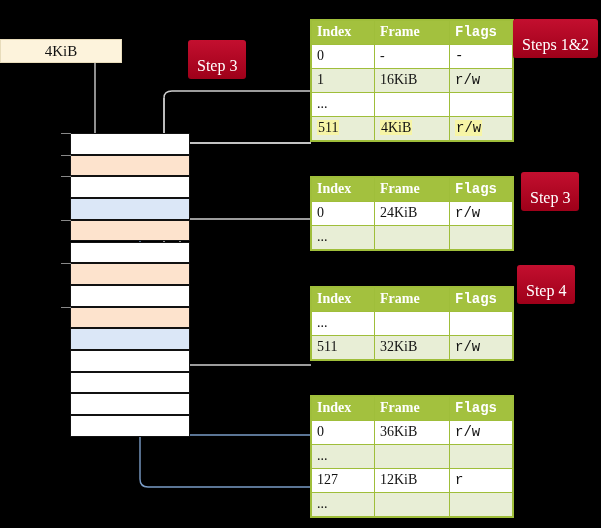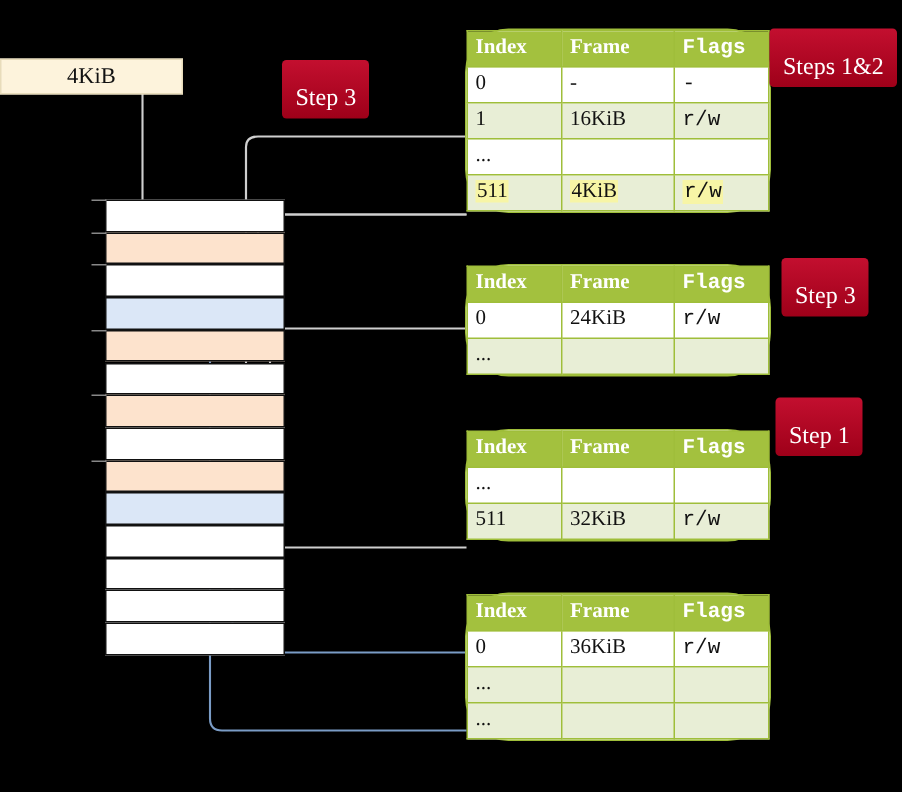--- a/index.html
+++ b/index.html
@@ -54,21 +54,20 @@
 
   
   .ptable{
     position:absolute;
     border-collapse:collapse;
     border-spacing:0;
     background:#fff;
     font-size:14px;
     font-family:"Liberation Serif", serif;
     box-shadow:0 0 0 1px #9fbe3a;
-    border-radius:28px;
   }
   .ptable td,.ptable th{
     border:1px solid #9fbe3a;
     padding:2px 5px 3px 5px;
     text-align:left;
     height:18px;
     line-height:18px;
     white-space:nowrap;
   }
   .ptable th{
@@ -242,29 +241,34 @@
           <tr>
             <td class="colidx">0</td>
             <td class="colfrm">36KiB</td>
             <td class="colflg">r/w</td>
           </tr>
           <tr class="alt">
             <td class="colidx">...</td>
             <td class="colfrm"></td>
             <td class="colflg"></td>
           </tr>
+          <tr>
+            <td class="colidx">127</td>
+            <td class="colfrm">12KiB</td>
+            <td class="colflg">r</td>
+          </tr>
           <tr class="alt">
             <td class="colidx">...</td>
             <td class="colfrm"></td>
             <td class="colflg"></td>
           </tr>
         </tbody>
       </table>
     </div>
 
   <div id="badges-host">
       <div class="badge" style="left: 188px; top: 40px;">Step 3</div>
       <div class="badge" style="left: 513px; top: 19px;">Steps 1&amp;2</div>
       <div class="badge" style="left: 521px; top: 172px;">Step 3</div>
-      <div class="badge" style="left: 517px; top: 265px;">Step 1</div>
+      <div class="badge" style="left: 517px; top: 265px;">Step 4</div>
     </div>
 
 </div>
 
 </body></html>

